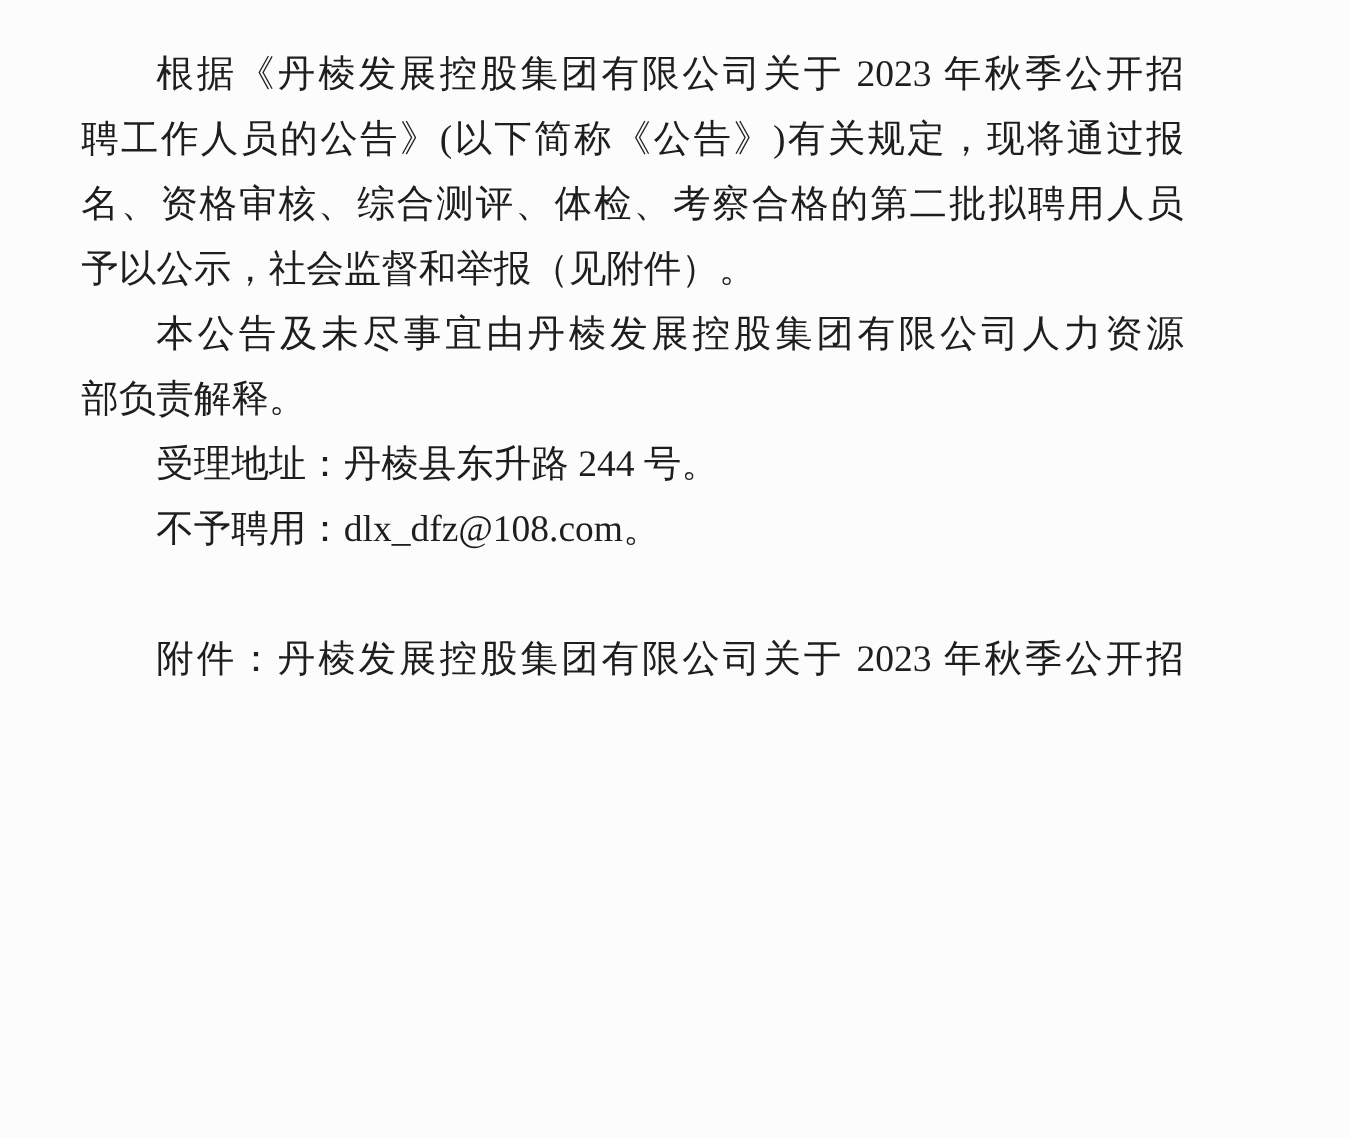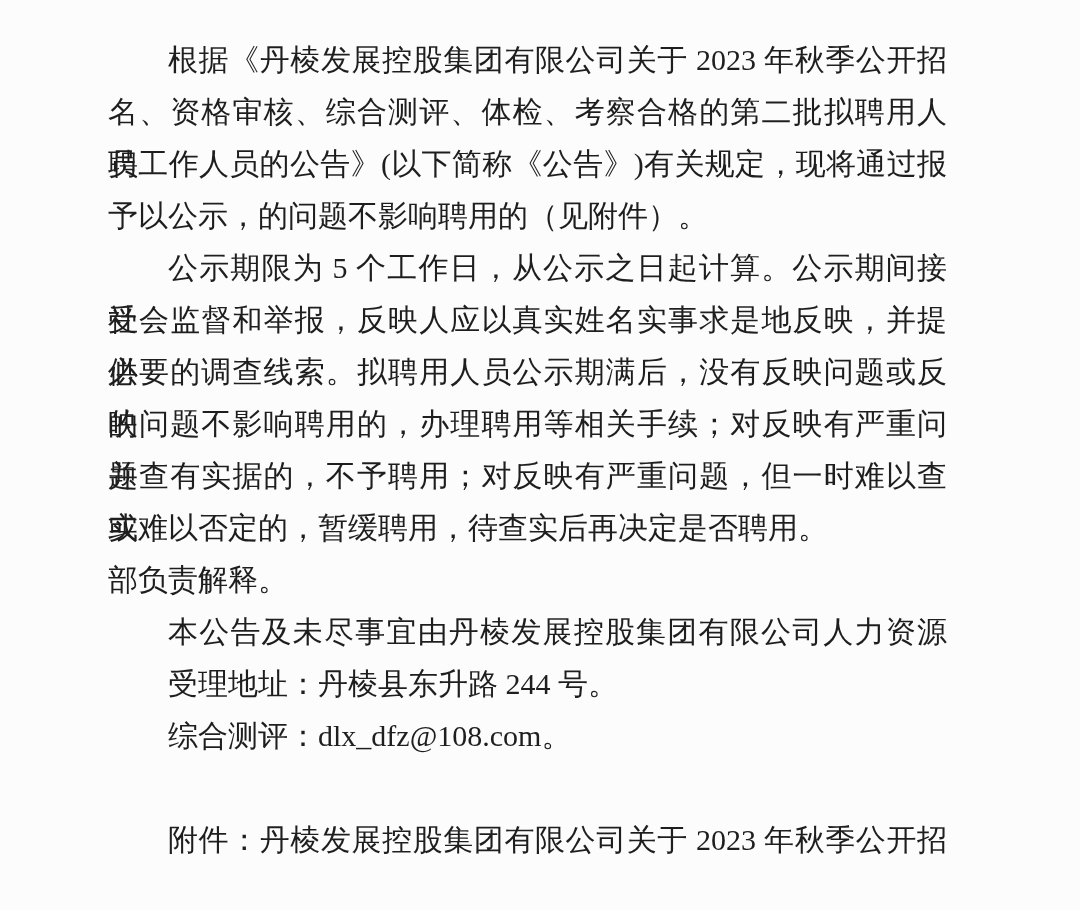--- a/index.html
+++ b/index.html
@@ -7,21 +7,21 @@
     padding: 0;
     width: 1080px;
     height: 910px;
     background: #fcfcfc;
     overflow: hidden;
   }
   .page {
     box-sizing: border-box;
     width: 1080px;
     height: 910px;
-    padding: 34px 133px 0 108px;
+    padding: 34px 133px 0 65px;
     font-family: "Liberation Serif", "DejaVu Serif", serif;
     font-size: 30px;
     color: #1e1e1e;
     background: #fcfcfc;
   }
   .line {
     height: 52px;
     line-height: 52px;
     margin: 0;
   }
@@ -39,42 +39,34 @@
     display: inline;
   }
 </style>
 </head>
 <body>
 
 <main class="page">
 
   <section>
     <p class="line indent just">根据《丹棱发展控股集团有限公司关于 2023 年秋季公开招</p>
+    <p class="line just">聘工作人员的公告》(以下简称《公告》)有关规定，现将通过报</p>
     <p class="line just">名、资格审核、综合测评、体检、考察合格的第二批拟聘用人员</p>
-    <p class="line just">聘工作人员的公告》(以下简称《公告》)有关规定，现将通过报</p>
-    <p class="line">予以公示，的问题不影响聘用的（见附件）。</p>
+    <p class="line">予以公示，社会监督和举报（见附件）。</p>
   </section>
 
-  <section>
-    <p class="line indent just">公示期限为 5 个工作日，从公示之日起计算。公示期间接受</p>
-    <p class="line just">社会监督和举报，反映人应以真实姓名实事求是地反映，并提供</p>
-    <p class="line just">必要的调查线索。拟聘用人员公示期满后，没有反映问题或反映</p>
-    <p class="line just">的问题不影响聘用的，办理聘用等相关手续；对反映有严重问题</p>
-    <p class="line just">并查有实据的，不予聘用；对反映有严重问题，但一时难以查实</p>
-    <p class="line">或难以否定的，暂缓聘用，待查实后再决定是否聘用。</p>
-  </section>
 
   <section>
+    <p class="line indent just">本公告及未尽事宜由丹棱发展控股集团有限公司人力资源</p>
     <p class="line">部负责解释。</p>
-    <p class="line indent just">本公告及未尽事宜由丹棱发展控股集团有限公司人力资源</p>
   </section>
 
   <section>
     <p class="line indent"><span class="label">受理地址：</span><span>丹棱县东升路 244 号。</span></p>
-    <p class="line indent"><span class="label">综合测评：</span><span>dlx_dfz@108.com。</span></p>
+    <p class="line indent"><span class="label">不予聘用：</span><span>dlx_dfz@108.com。</span></p>
   </section>
 
   <div class="spacer-line"></div>
 
   <section>
     <p class="line indent just"><span class="label">附件：</span><span>丹棱发展控股集团有限公司关于 2023 年秋季公开招</span></p>
   </section>
 
 </main>
 

